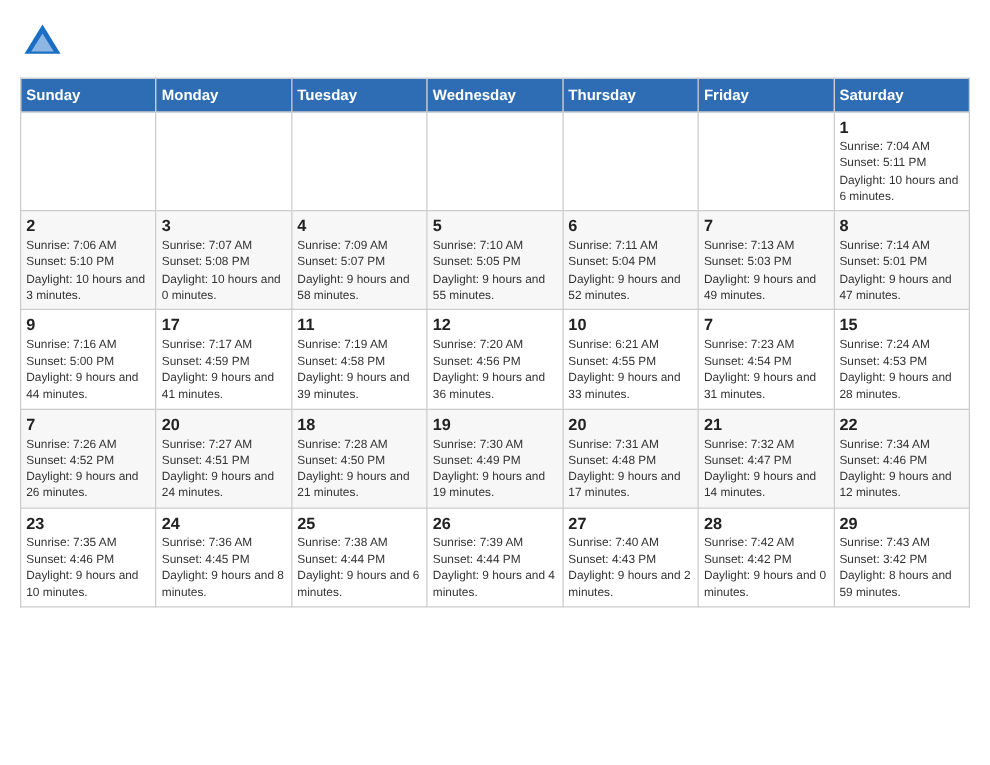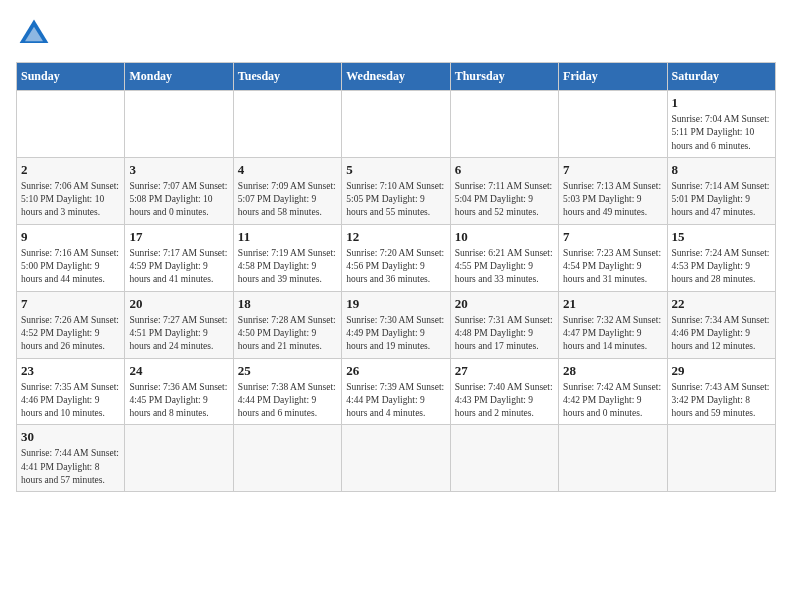--- a/index.html
+++ b/index.html
@@ -44,21 +44,20 @@
       color: #222;
     }
     .location {
       font-size: 14px;
       color: #555;
     }
     .calendar {
       width: 100%;
       border-collapse: collapse;
       border: 1px solid #ccc;
-      font-family: Liberation Serif, serif;
     }
     .calendar th {
       background-color: #2e6db4;
       color: #fff;
       font-size: 12px;
       font-weight: bold;
       padding: 6px 4px;
       text-align: left;
       border: 1px solid #ccc;
     }
@@ -309,28 +308,14 @@
 Sunset: 4:42 PM
 Daylight: 9 hours and 0 minutes.</div>
         </td>
         <td>
           <span class="day-number">29</span>
           <div class="day-info">Sunrise: 7:43 AM
 Sunset: 3:42 PM
 Daylight: 8 hours and 59 minutes.</div>
         </td>
       </tr>
-      <tr>
-        <td>
-          <span class="day-number">30</span>
-          <div class="day-info">Sunrise: 7:44 AM
-Sunset: 4:41 PM
-Daylight: 8 hours and 57 minutes.</div>
-        </td>
-        <td class="empty-cell"></td>
-        <td class="empty-cell"></td>
-        <td class="empty-cell"></td>
-        <td class="empty-cell"></td>
-        <td class="empty-cell"></td>
-        <td class="empty-cell"></td>
-      </tr>
     </tbody>
 </table>
 
 </body></html>

